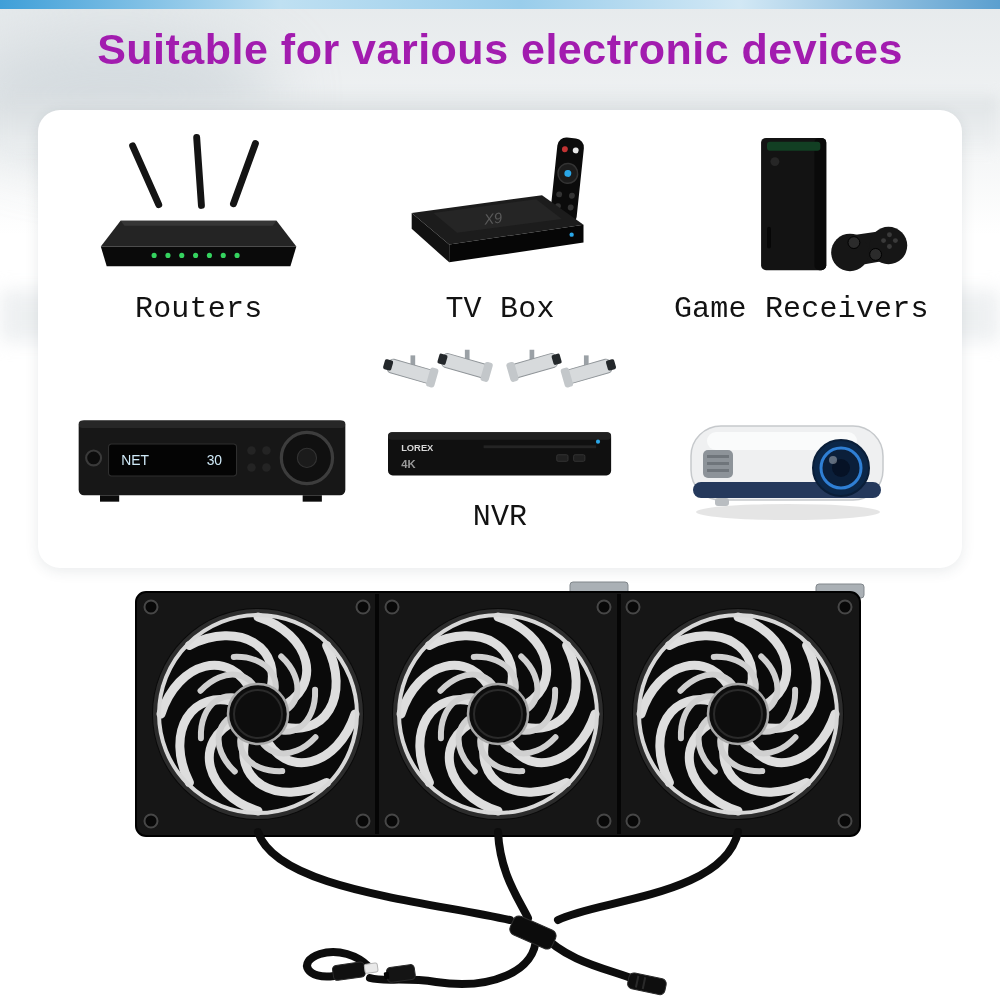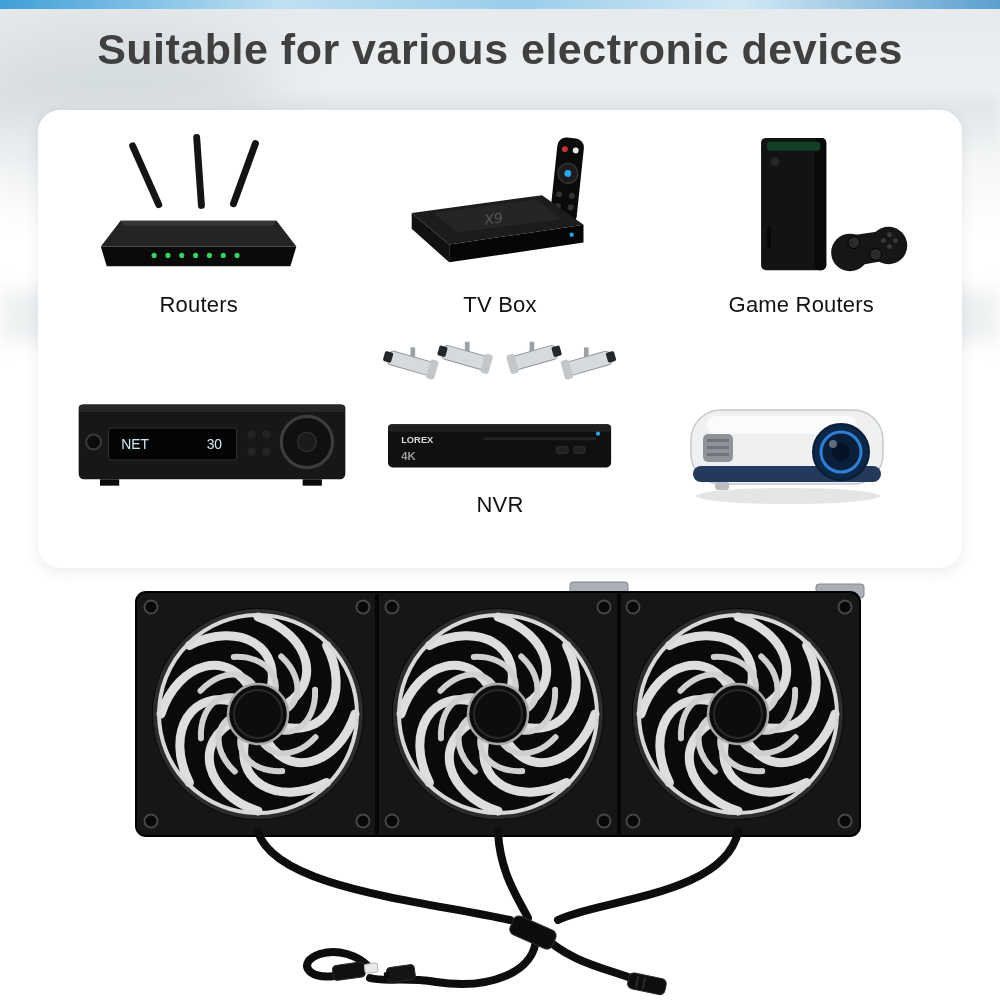--- a/index.html
+++ b/index.html
@@ -26,37 +26,38 @@
     background:#dde2e5; opacity:.5; filter:blur(9px);
   }
   .top-accent {
     position:absolute; top:0; left:0; width:1000px; height:9px; z-index:5;
     background:linear-gradient(90deg,#3f9fd8 0%,#bfe0f2 28%,#99cdeb 52%,#d2e8f5 74%,#5b9fcf 100%);
   }
   header { position:absolute; top:9px; left:0; width:1000px; z-index:5; }
   h1 {
     margin:16px 0 17px; text-align:center;
     font-size:43px; font-weight:800; letter-spacing:.5px;
-    color:#404040;
+    color:#a21caf;
   }
   .card {
     position:absolute; left:38px; top:110px; width:924px; height:458px; z-index:4;
     background:#ffffff; border-radius:22px;
     box-shadow:0 3px 14px rgba(40,60,70,.10);
     padding:6px 4px 0;
   }
   .dev-row { display:flex; align-items:flex-end; }
   .row1 { padding:14px 6px 0; }
   .row2 { padding:20px 26px 0; }
   .device { flex:1; display:flex; flex-direction:column; align-items:center; }
   .dev-img { display:block; height:158px; width:auto; max-width:100%; }
   .row2 .dev-img { height:150px; }
   .dev-label {
-    margin-top:4px; font-size:22px; color:#121212; letter-spacing:.2px;
+    margin-top:4px; font-size:30px; color:#121212; letter-spacing:.2px;
     white-space:nowrap;
+    font-family:Liberation Mono, monospace;
   }
   .fan-wrap { position:absolute; left:118px; top:578px; width:764px; z-index:3; }
   .fan-wrap svg { display:block; width:764px; height:420px; }
 </style>
 </head>
 <body>
 
 <div class="bg-top"></div>
 <div class="blob-left"></div>
 <div class="band-upper"></div>
@@ -130,21 +131,21 @@
           <circle cx="164" cy="124" r="19" fill="#161616"></circle>
           <circle cx="203" cy="117" r="19" fill="#161616"></circle>
           <circle cx="168" cy="114" r="6" fill="#2b2b2b" stroke="#000"></circle>
           <circle cx="190" cy="126" r="6" fill="#2b2b2b" stroke="#000"></circle>
           <circle cx="204" cy="106" r="2.5" fill="#3a3a3a"></circle>
             <circle cx="210" cy="112" r="2.5" fill="#3a3a3a"></circle>
           <circle cx="198" cy="112" r="2.5" fill="#3a3a3a"></circle>
             <circle cx="204" cy="118" r="2.5" fill="#3a3a3a"></circle>
         </g>
       </svg>
-      <div class="dev-label">Game Routers</div>
+      <div class="dev-label">Game Receivers</div>
     </div>
 
   </div>
 
   <div class="dev-row row2">
 
     <div class="device">
       <svg class="dev-img" viewBox="0 0 270 140">
         <rect x="10" y="34" width="250" height="70" rx="5" fill="#171717"></rect>
         <rect x="10" y="34" width="250" height="7" rx="3.5" fill="#272727"></rect>

